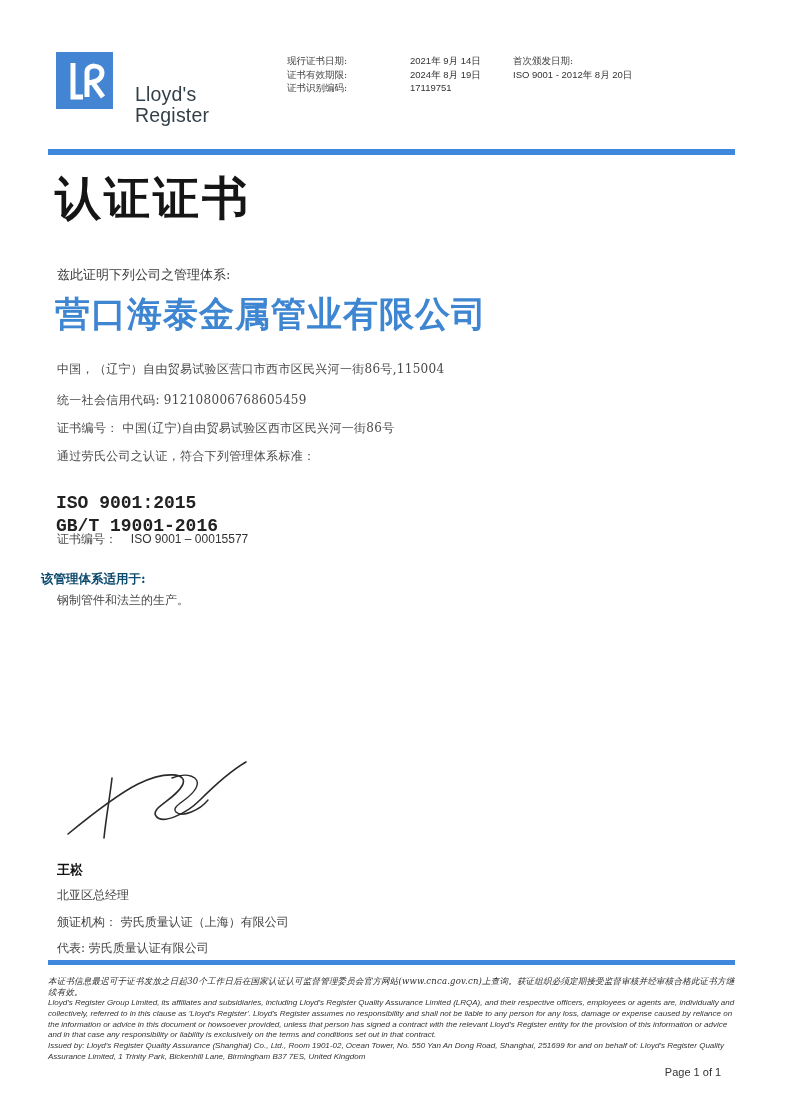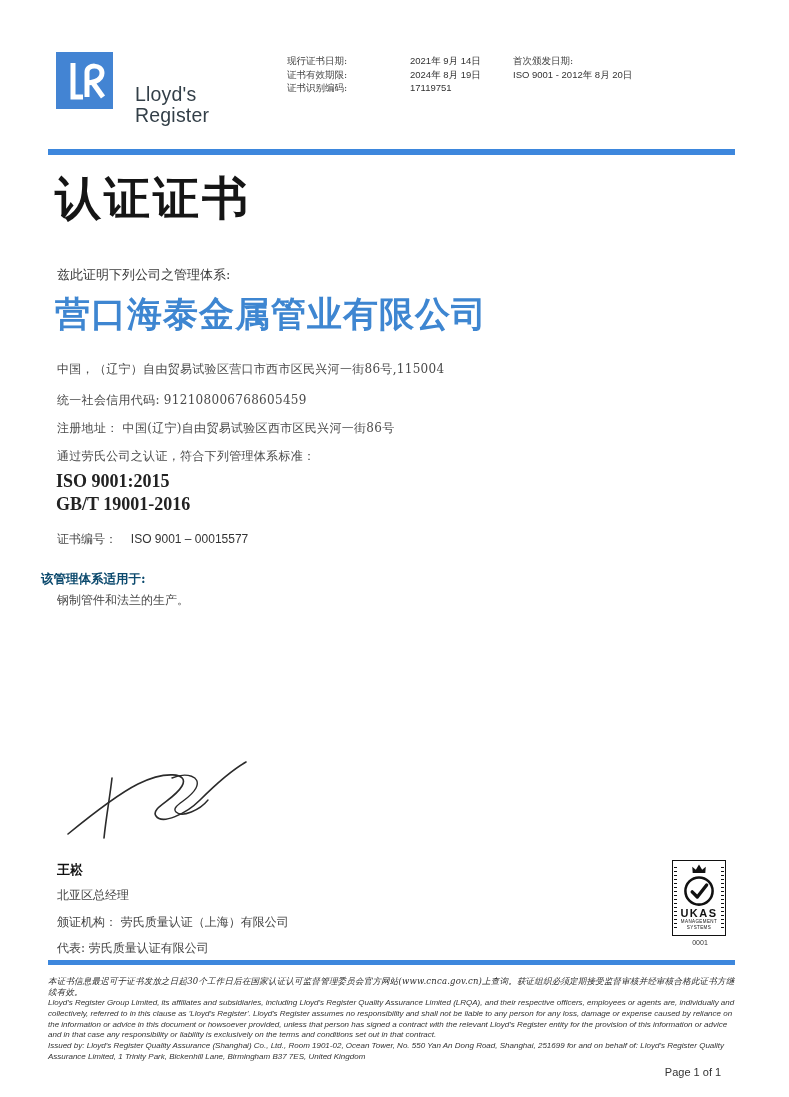--- a/index.html
+++ b/index.html
@@ -23,21 +23,21 @@
   .rule2{top:960px;height:5px;}
   
   .doc-title{left:55px;top:168px;font-size:46px;font-weight:bold;color:#151515;letter-spacing:3px;}
   .certify{left:57px;top:266px;font-size:13px;color:#3a3a3a;}
   .company{left:55px;top:291px;font-size:35px;font-weight:bold;color:#3e86d1;letter-spacing:1px;}
   .bodyline{left:57px;font-size:12px;color:#4a4a4a;letter-spacing:.3px;}
   .l-addr{top:361px;text-align:right;}
   .l-credit{top:392px;}
   .l-regaddr{top:420px;}
   .l-approval{top:448px;}
-  .standards{left:56px;top:470px;font-family:Liberation Serif, serif;
+  .standards{left:56px;top:492px;font-family:Liberation Mono, monospace;
              font-size:18px;font-weight:bold;color:#222;line-height:23px;}
   .certno{left:57px;top:531px;font-size:12px;color:#4a4a4a;}
   .certno .val{font-family:"Liberation Sans",sans-serif;color:#333;margin-left:10px;}
   .scope-h{left:41px;top:571px;font-size:12.5px;font-weight:bold;color:#0c4a6e;}
   .scope-t{left:57px;top:592px;font-size:12px;color:#4a4a4a;}
   
   .sig{left:60px;top:742px;}
   .sg-name{left:57px;top:861px;font-size:13px;font-weight:bold;color:#111;}
   .sg-title{left:57px;top:887px;font-size:12px;color:#444;}
   .sg-issuing{left:57px;top:914px;font-size:12px;color:#444;}
@@ -105,21 +105,21 @@
   <div class="abs rule rule1"></div>
 
   <div class="abs doc-title">认证证书</div>
 
   <div class="abs certify">兹此证明下列公司之管理体系:</div>
 
   <div class="abs company">营口海泰金属管业有限公司</div>
 
   <div class="abs bodyline l-addr">中国，（辽宁）自由贸易试验区营口市西市区民兴河一街86号,115004</div>
   <div class="abs bodyline l-credit">统一社会信用代码: 912108006768605459</div>
-  <div class="abs bodyline l-regaddr">注册地址： 中国(辽宁)自由贸易试验区西市区民兴河一街86号</div>
+  <div class="abs bodyline l-regaddr">证书编号： 中国(辽宁)自由贸易试验区西市区民兴河一街86号</div>
   <div class="abs bodyline l-approval">通过劳氏公司之认证，符合下列管理体系标准：</div>
 
   <div class="abs standards">
     <div>ISO 9001:2015</div>
     <div>GB/T 19001-2016</div>
   </div>
 
   <div class="abs certno">
     <span>证书编号：</span>
     <span class="val">ISO 9001 – 00015577</span>
@@ -134,41 +134,20 @@
       <path d="M52 36 C50 54 46 76 44 96" fill="none" stroke="#2b2b2b" stroke-width="1.6" stroke-linecap="round"></path>
       <path d="M112 36 C126 30 142 34 136 46 C130 58 110 64 116 70 C122 76 140 68 148 58" fill="none" stroke="#2b2b2b" stroke-width="1.4" stroke-linecap="round"></path>
     </svg>
   </div>
 
   <div class="abs sg-name">王崧</div>
   <div class="abs sg-title">北亚区总经理</div>
   <div class="abs sg-issuing">颁证机构： 劳氏质量认证（上海）有限公司</div>
   <div class="abs sg-behalf">代表: 劳氏质量认证有限公司</div>
 
-  <div class="abs ukas">
-    <div class="ukas-box">
-      <div class="ukas-ticks tk-l"></div>
-      <div class="ukas-ticks tk-r"></div>
-      <div class="ukas-crown">
-        <svg width="18" height="11" viewBox="0 0 20 12">
-            <path d="M3 11 L2.5 4 L6.5 7.5 L10 1.5 L13.5 7.5 L17.5 4 L17 11 Z" fill="#111"></path>
-          </svg>
-      </div>
-      <div class="ukas-check">
-        <svg width="34" height="34" viewBox="0 0 40 40">
-          <circle cx="20" cy="20" r="16" fill="none" stroke="#111" stroke-width="3"></circle>
-          <path d="M12 21 L18 27 L29 13" fill="none" stroke="#111" stroke-width="4" stroke-linecap="round" stroke-linejoin="round"></path>
-        </svg>
-      </div>
-      <div class="ukas-word">UKAS</div>
-      <div class="ukas-sub">MANAGEMENT</div>
-      <div class="ukas-sub">SYSTEMS</div>
-    </div>
-    <div class="ukas-num">0001</div>
-  </div>
 
   <div class="abs rule rule2"></div>
 
   <div class="abs footer">
     <p class="f-cn">本证书信息最迟可于证书发放之日起30个工作日后在国家认证认可监督管理委员会官方网站(www.cnca.gov.cn)上查询。获证组织必须定期接受监督审核并经审核合格此证书方继续有效。</p>
     <p class="f-en">Lloyd's Register Group Limited, its affiliates and subsidiaries, including Lloyd's Register Quality Assurance Limited (LRQA), and their respective officers, employees or agents are, individually and collectively, referred to in this clause as 'Lloyd's Register'. Lloyd's Register assumes no responsibility and shall not be liable to any person for any loss, damage or expense caused by reliance on the information or advice in this document or howsoever provided, unless that person has signed a contract with the relevant Lloyd's Register entity for the provision of this information or advice and in that case any responsibility or liability is exclusively on the terms and conditions set out in that contract.</p>
     <p class="f-en">Issued by: Lloyd's Register Quality Assurance (Shanghai) Co., Ltd., Room 1901-02, Ocean Tower, No. 550 Yan An Dong Road, Shanghai, 251699 for and on behalf of: Lloyd's Register Quality Assurance Limited, 1 Trinity Park, Bickenhill Lane, Birmingham B37 7ES, United Kingdom</p>
   </div>
 
   <div class="abs pagenum">Page 1 of 1</div>

